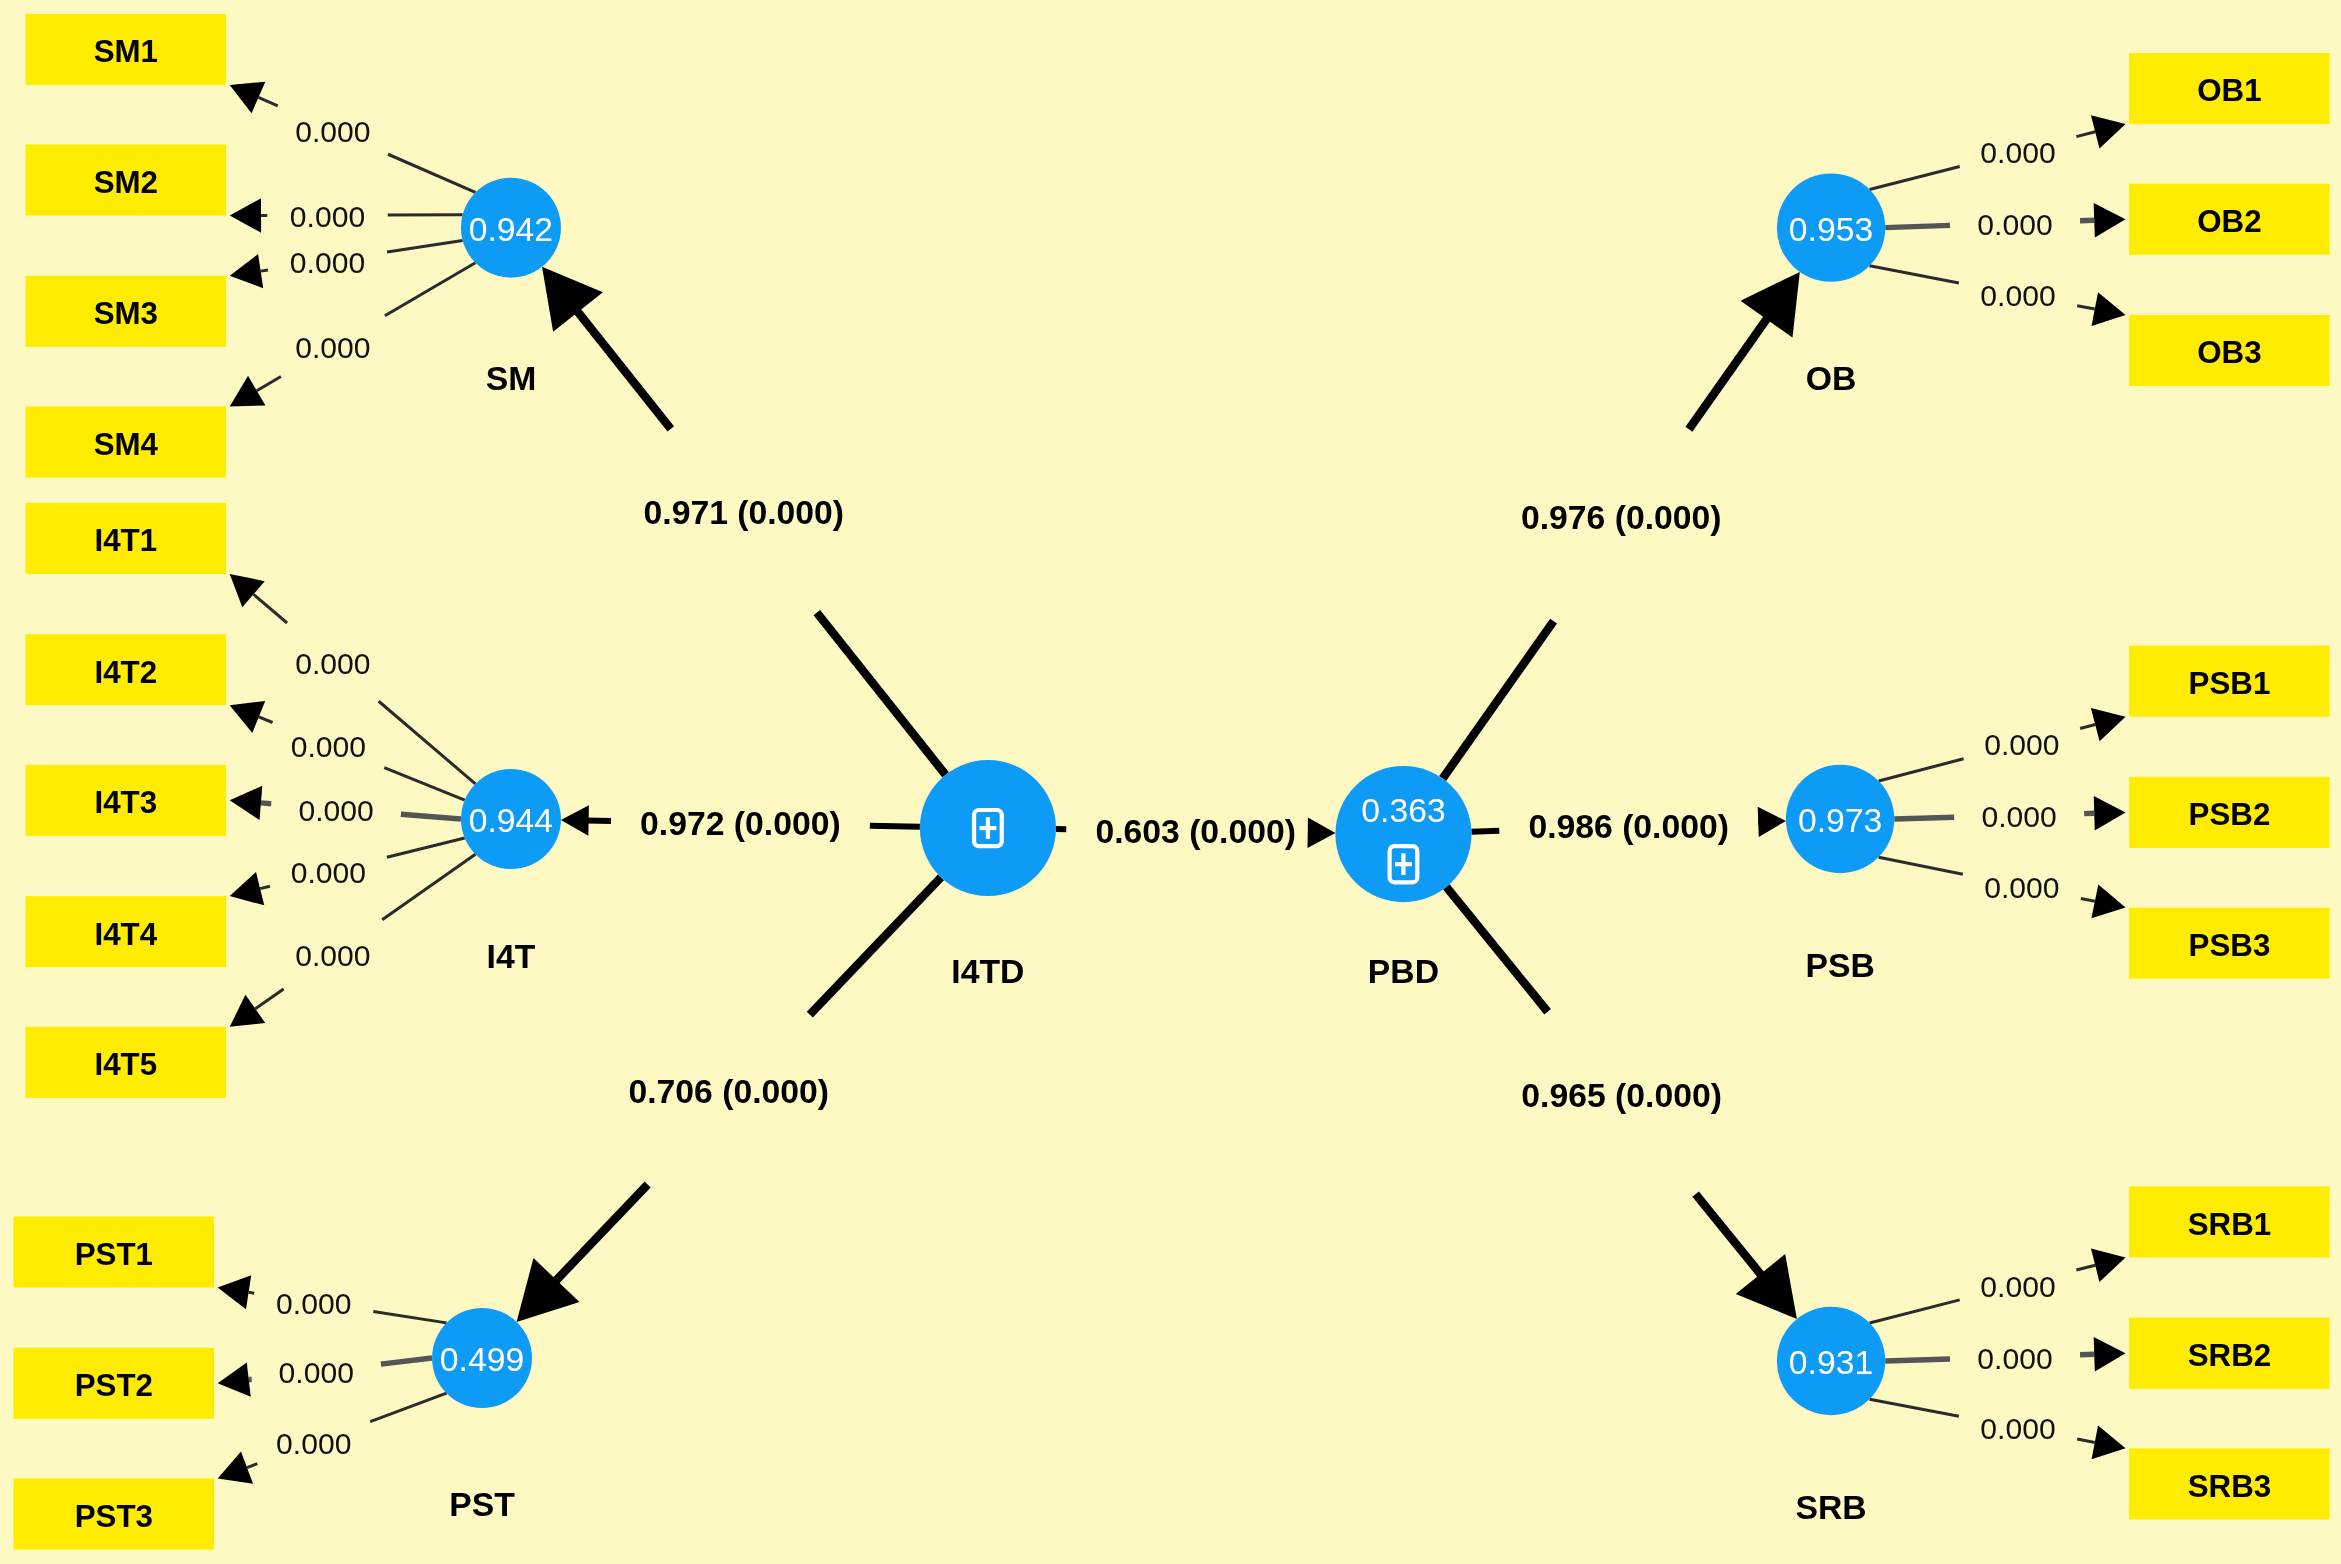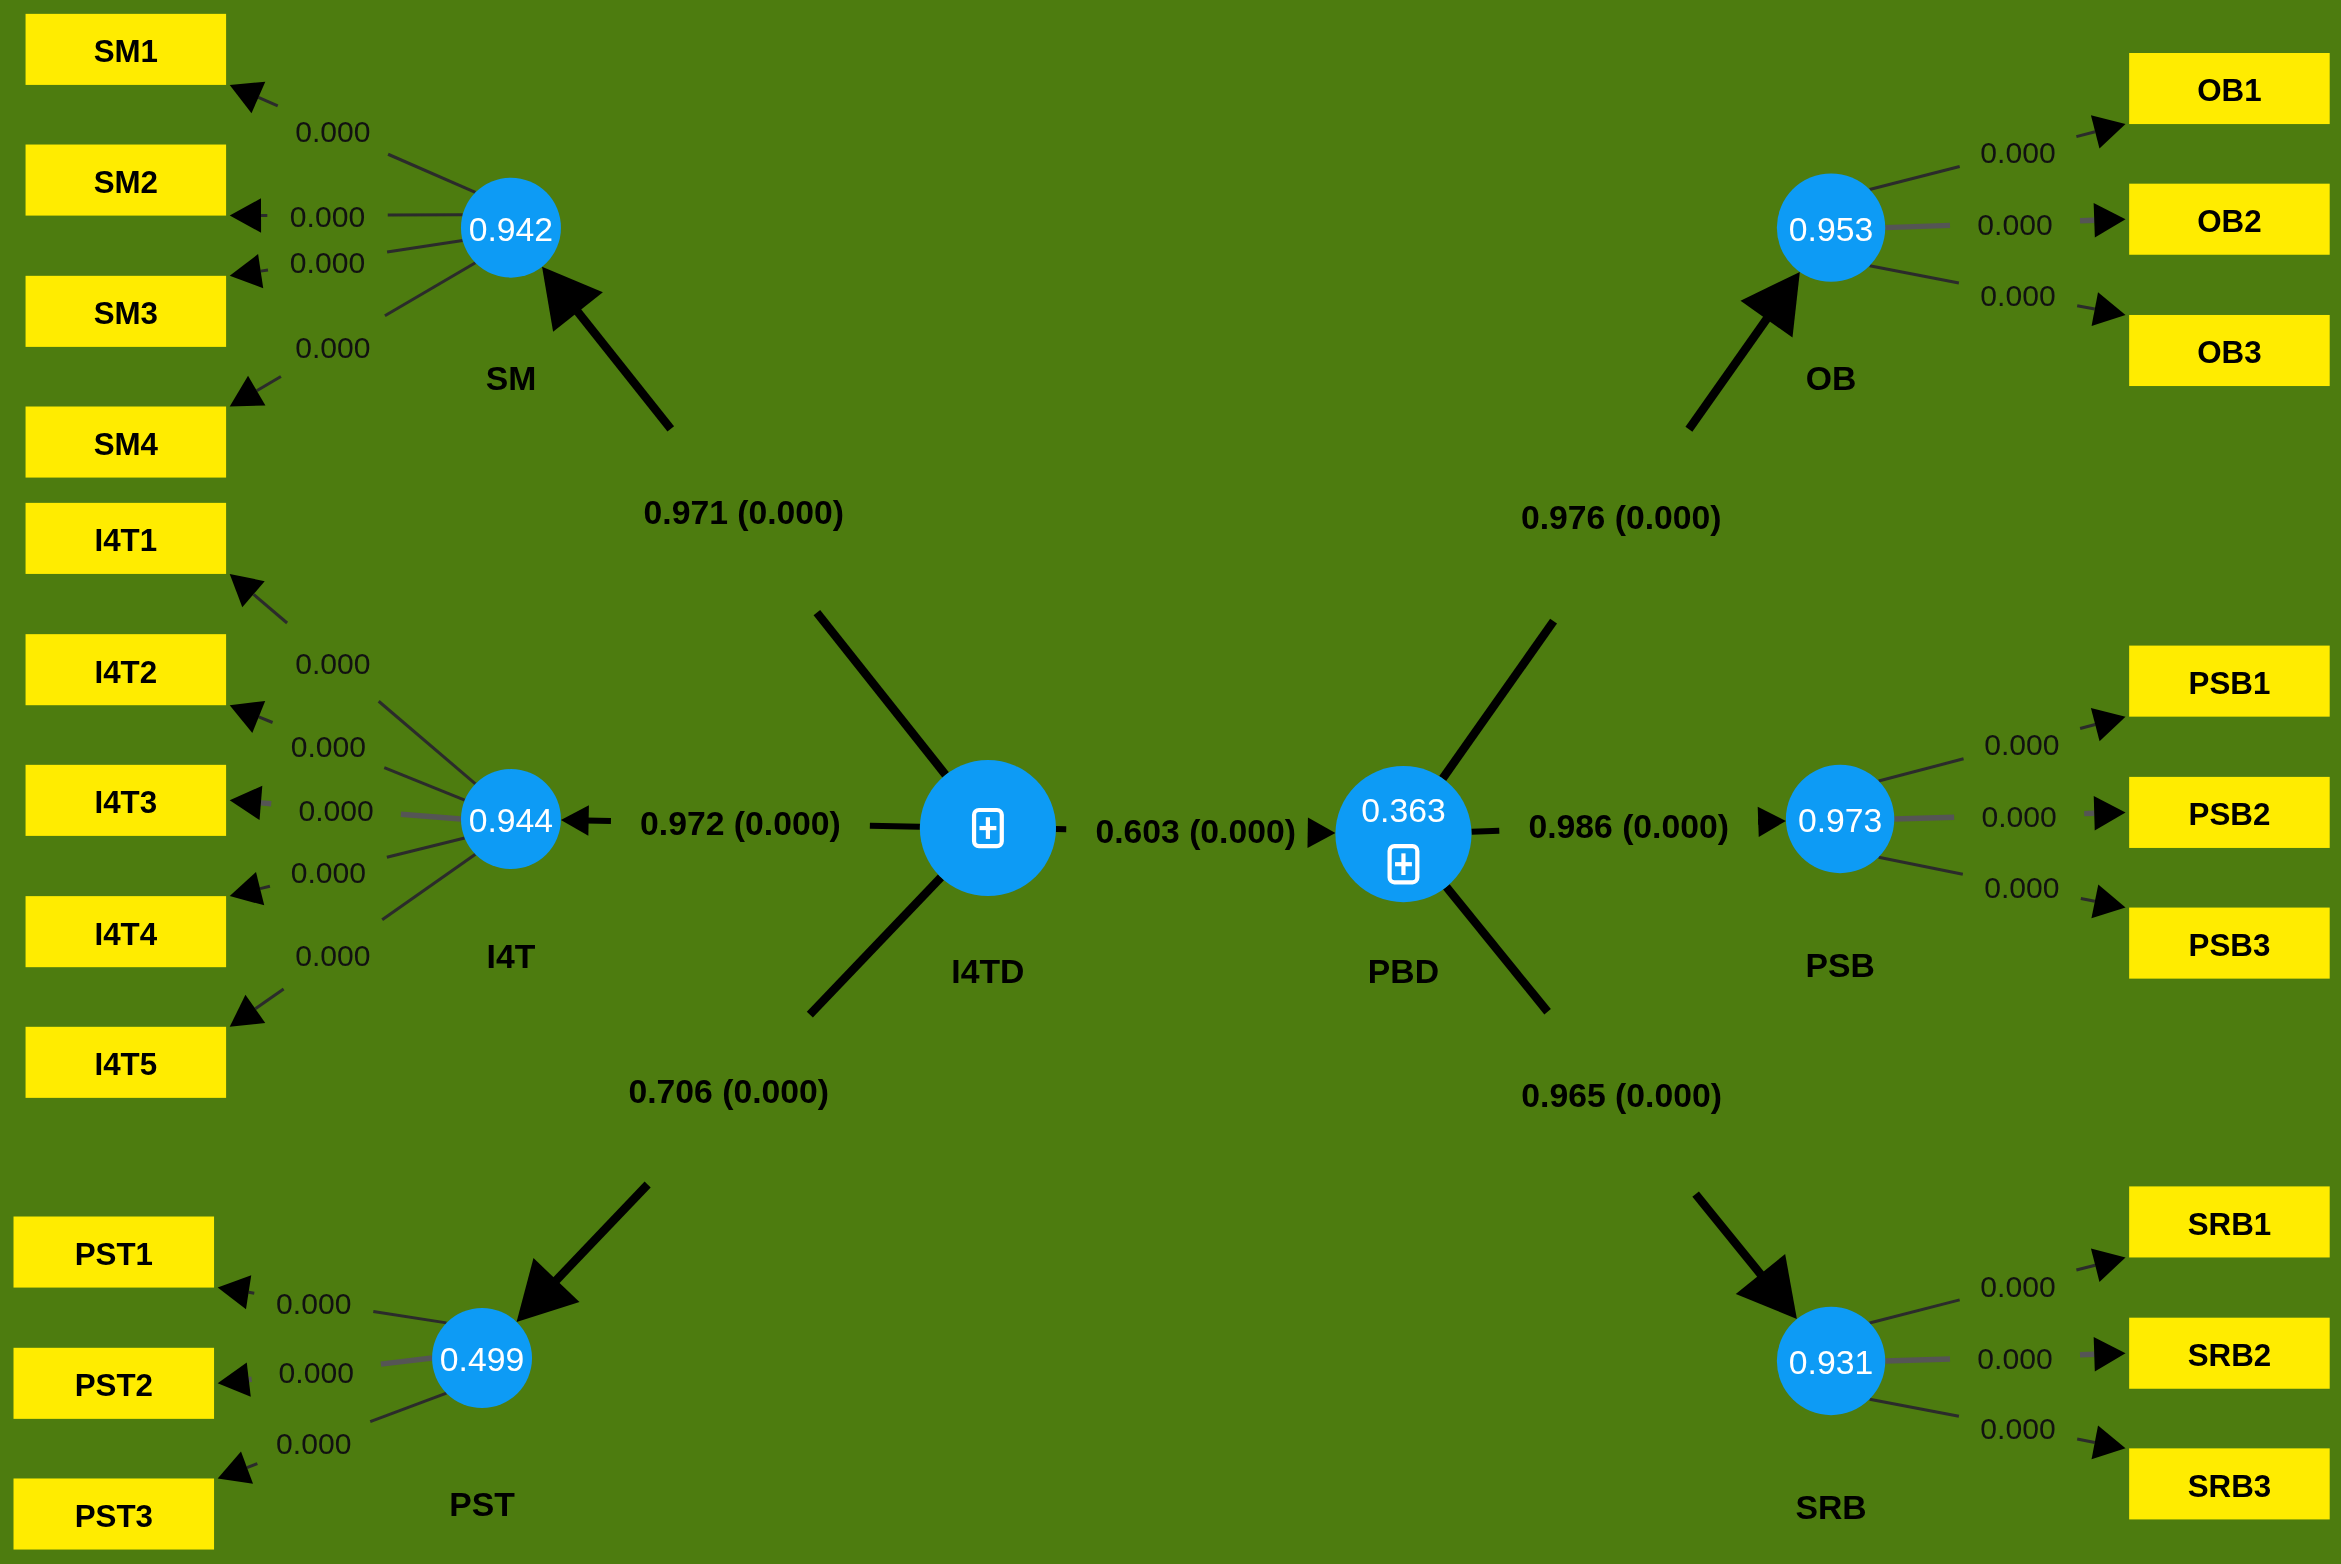--- a/index.html
+++ b/index.html
@@ -5,21 +5,21 @@
 <style>
   html, body {
     margin: 0;
     padding: 0;
     background: #ffffff;
   }
   #root {
     position: relative;
     width: 2342px;
     height: 1564px;
-    background: #4d7c0f;
+    background: #fef9c3;
     font-family: "Liberation Sans", sans-serif;
     overflow: hidden;
   }
   svg#diagram {
     position: absolute;
     top: 0;
     left: 0;
     width: 2342px;
     height: 1564px;
     display: block;

